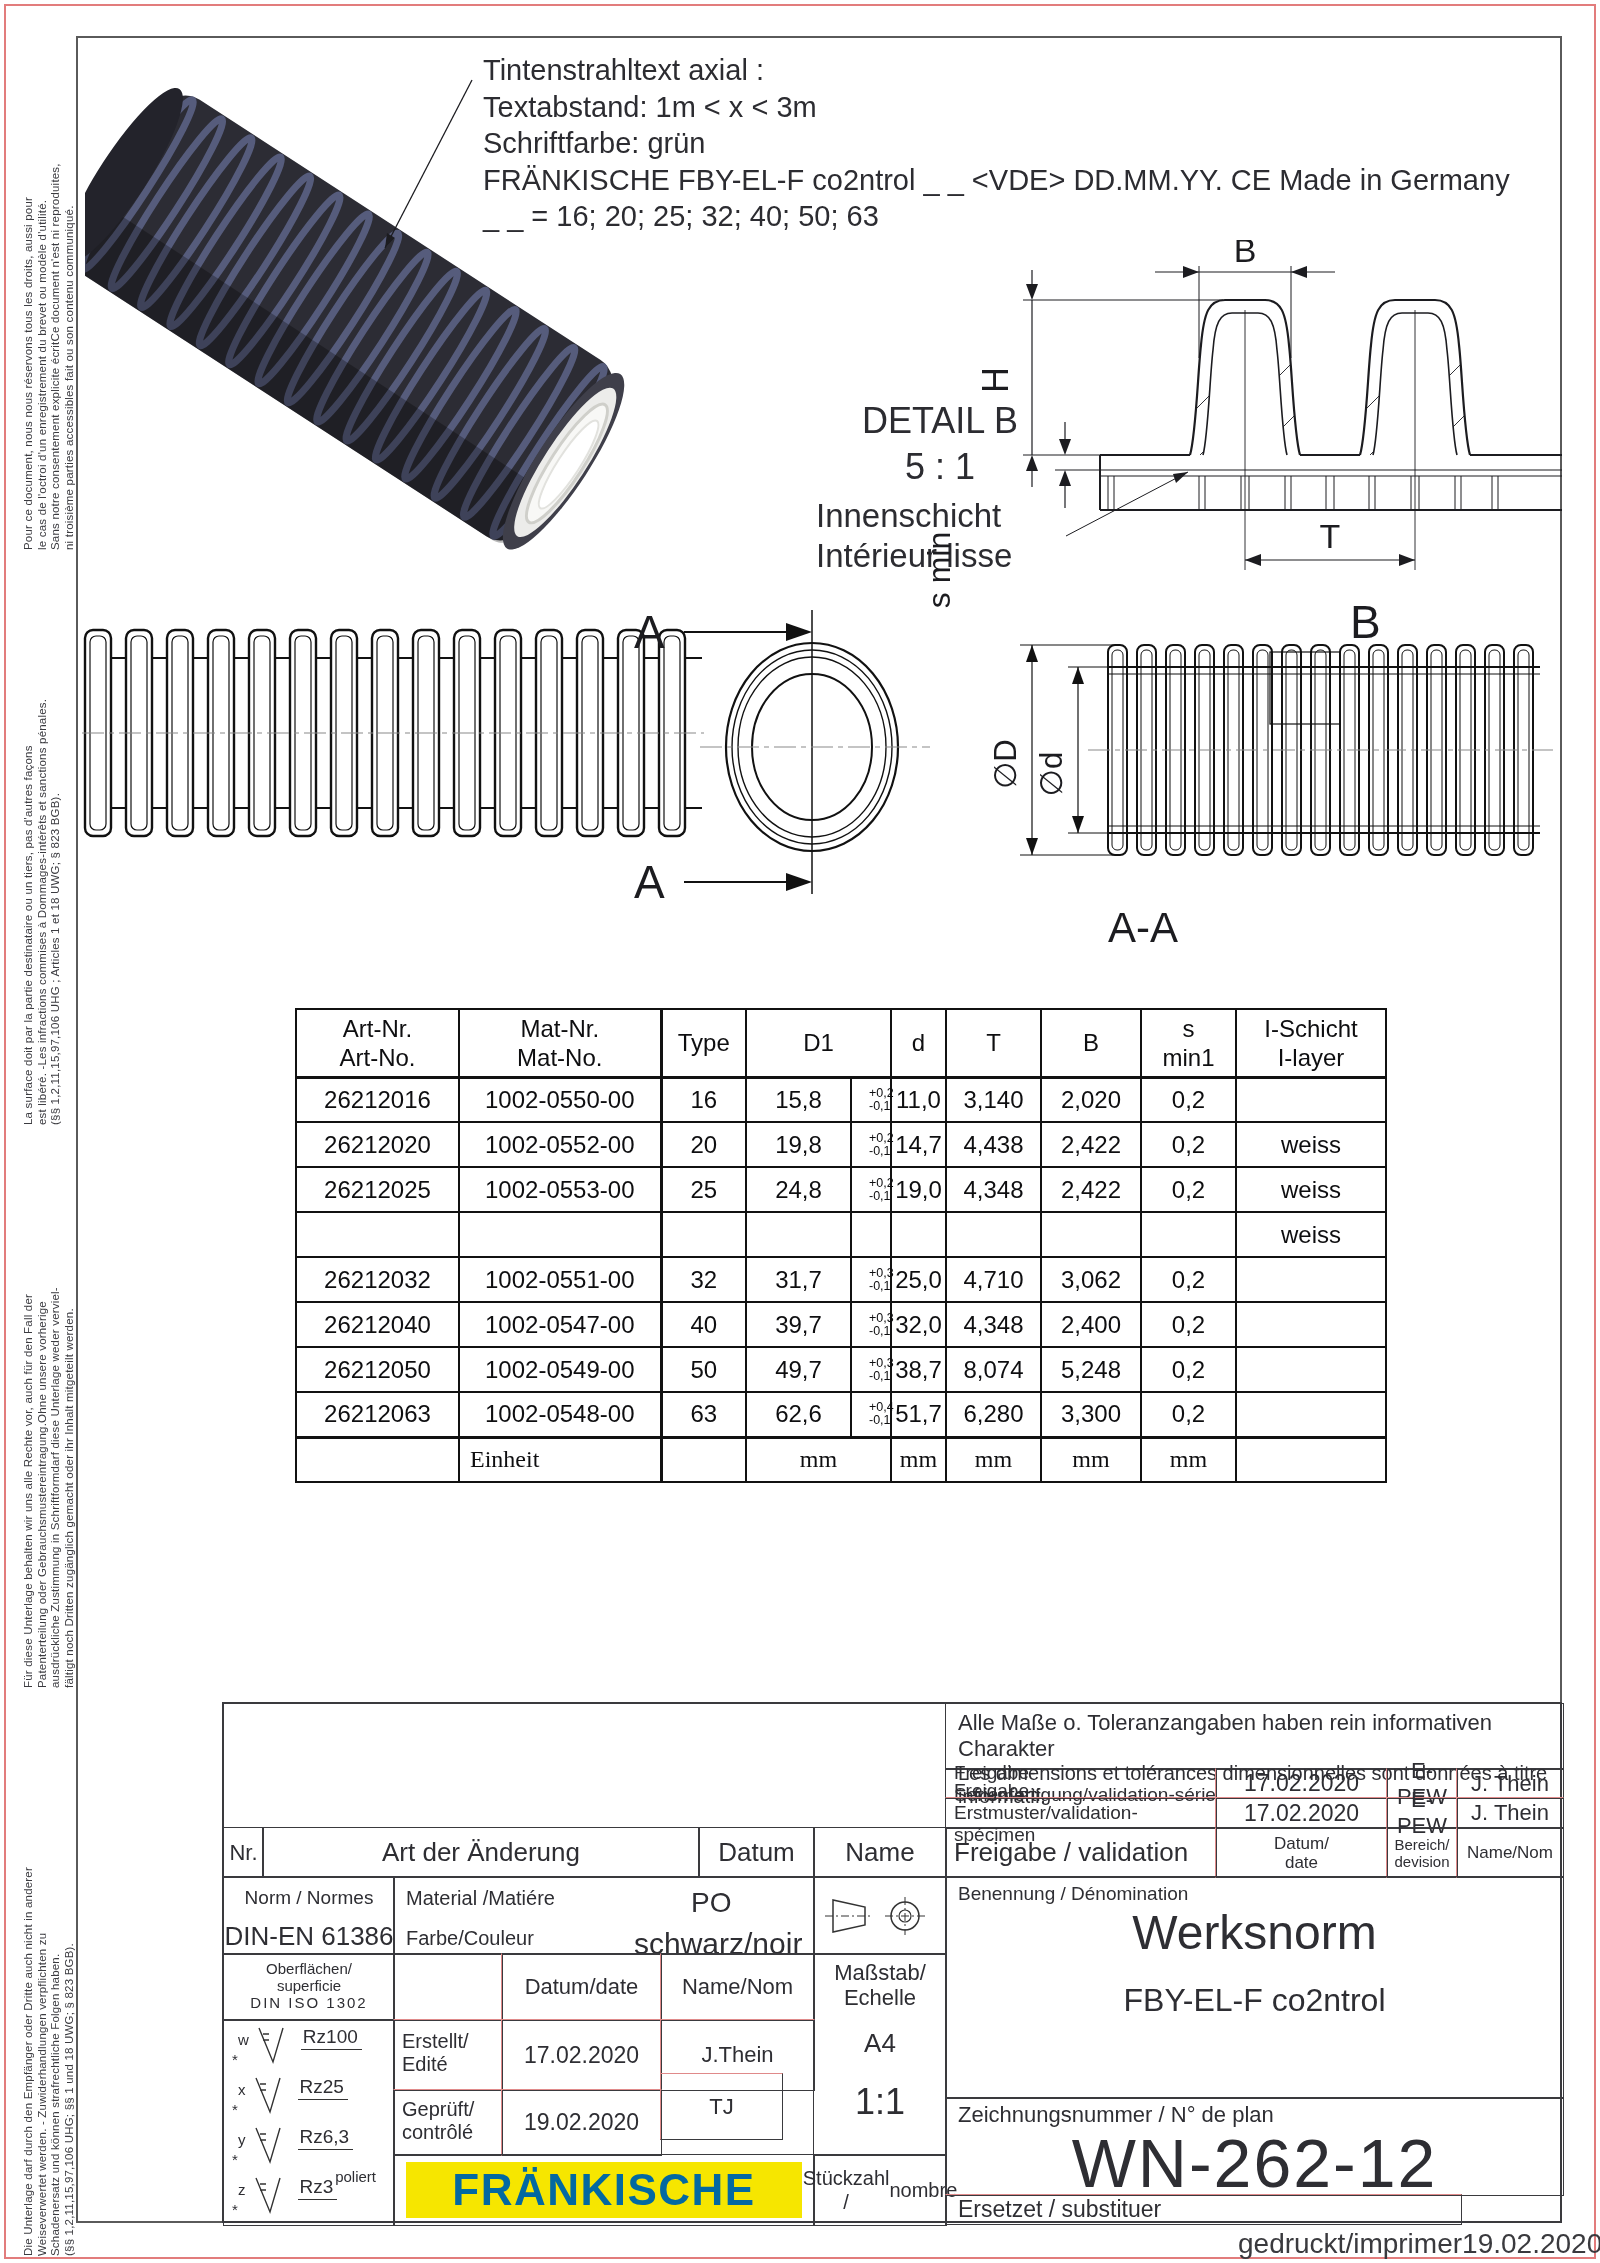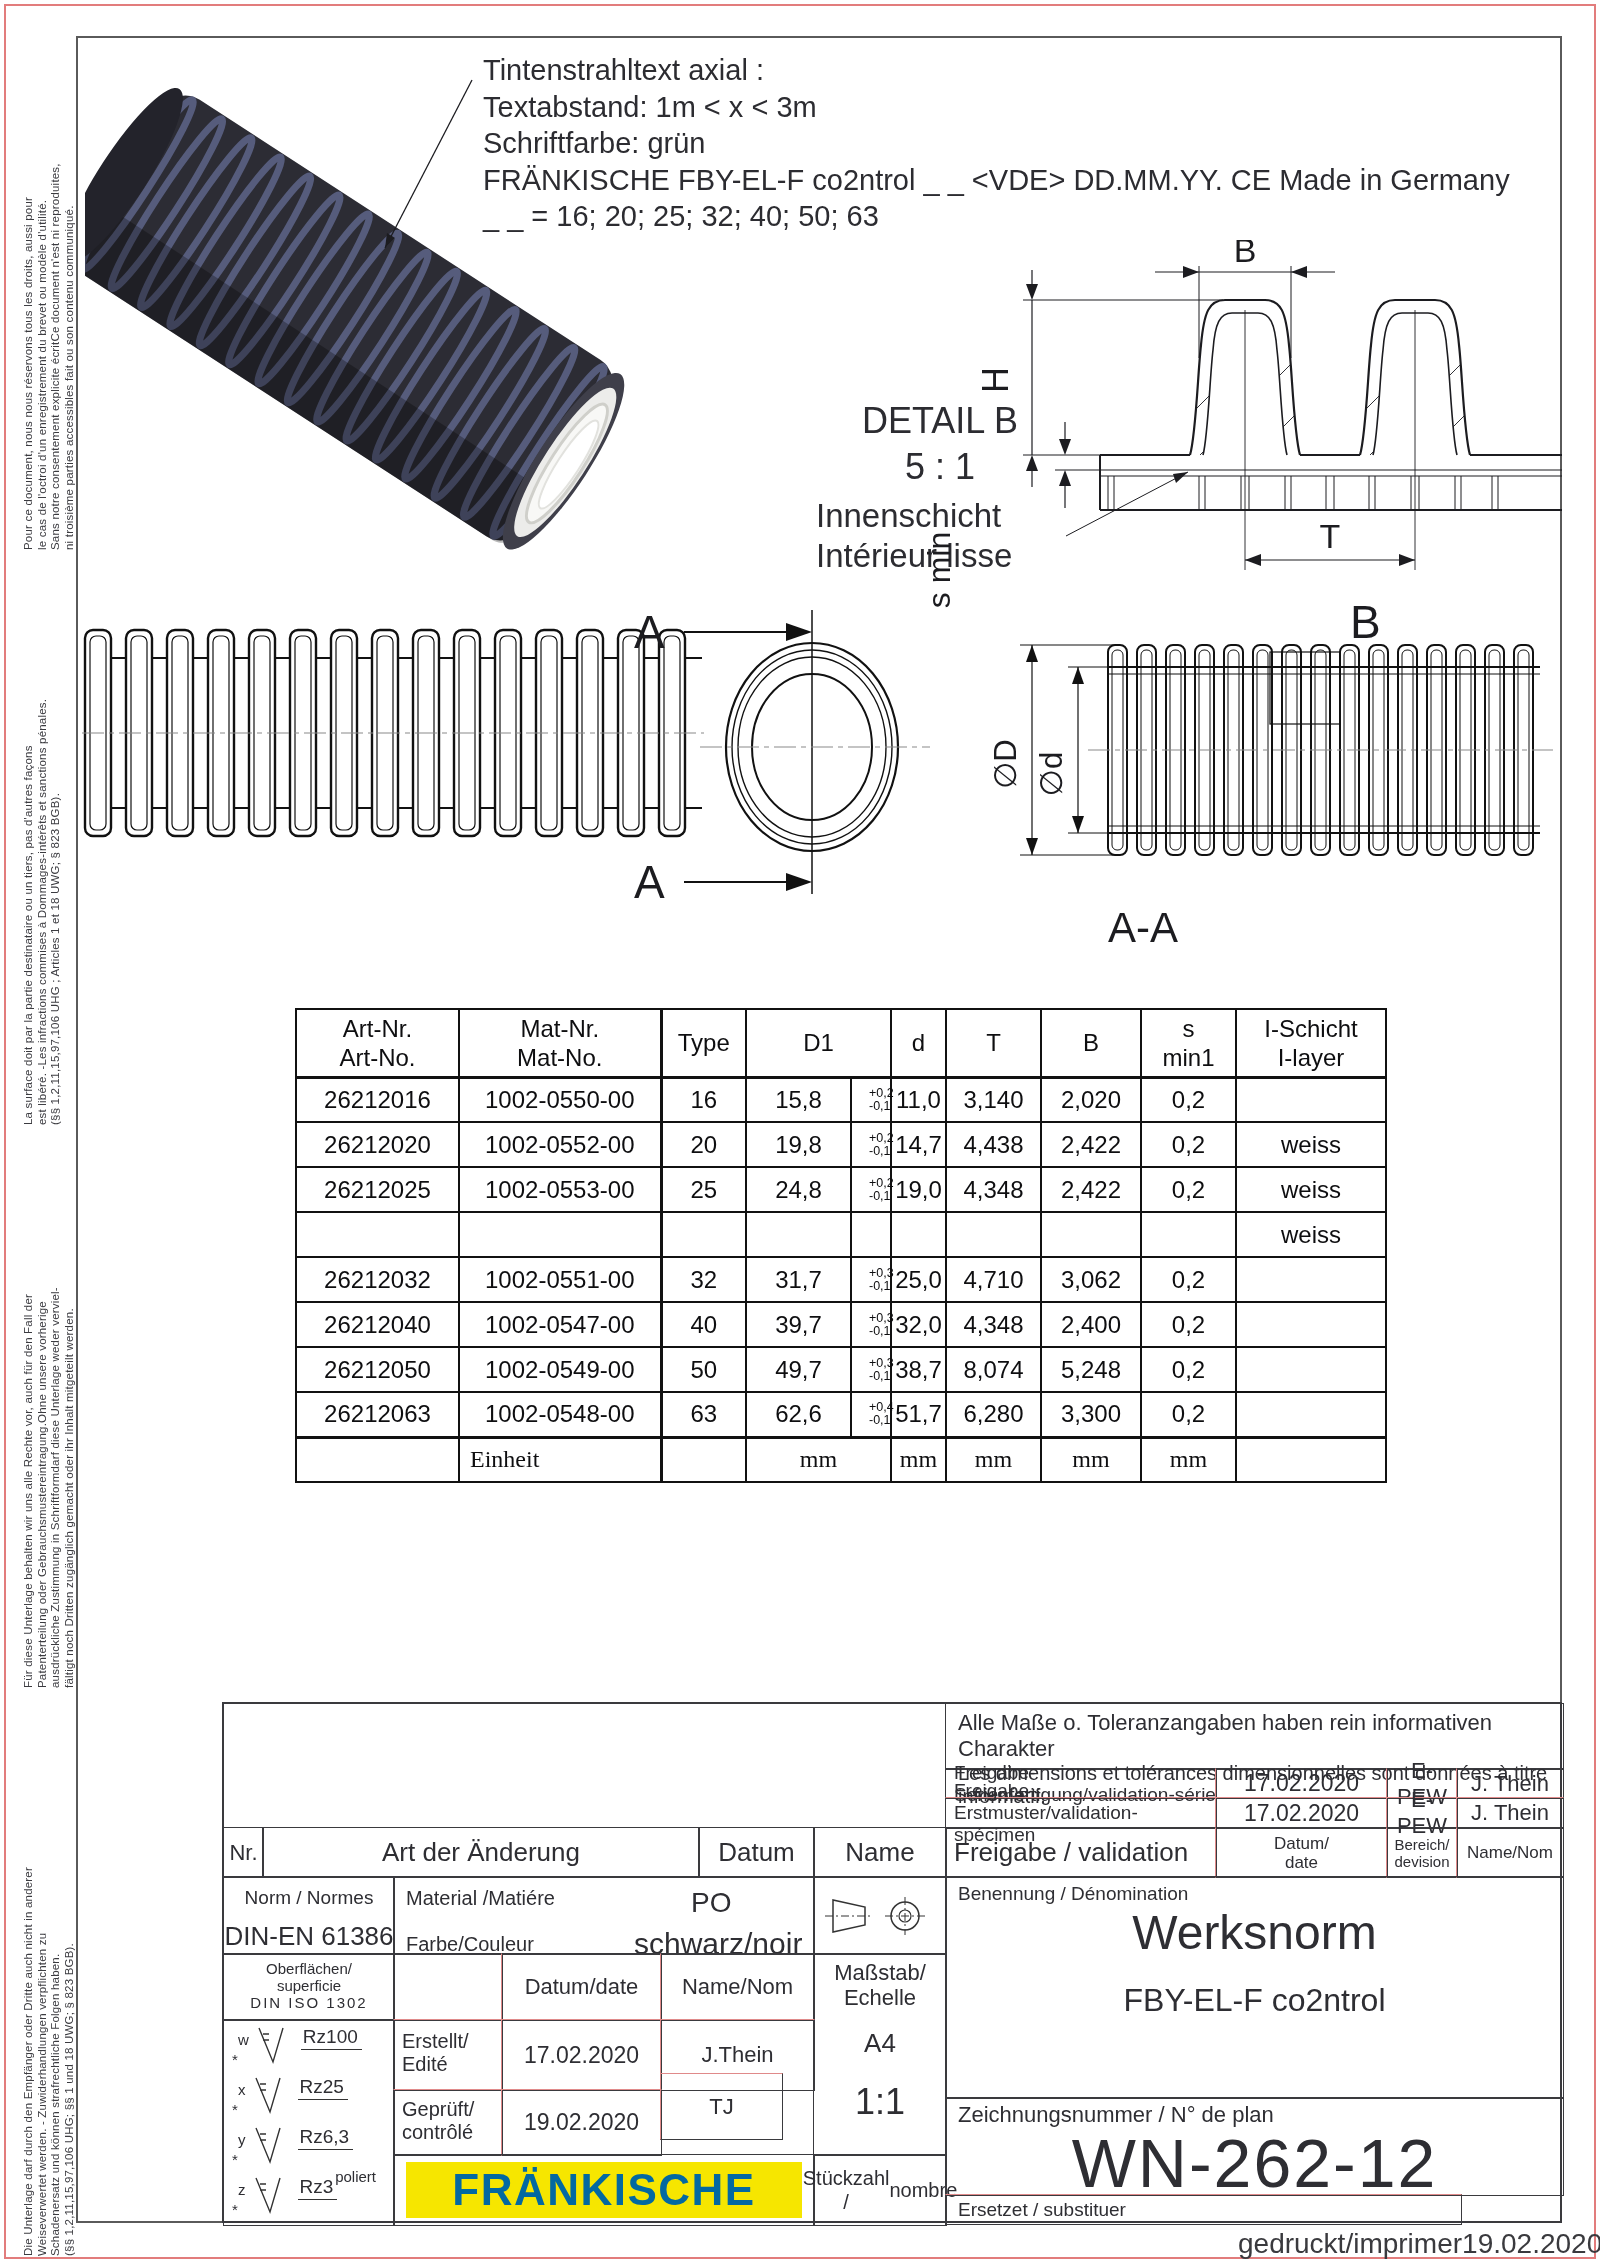--- a/index.html
+++ b/index.html
@@ -483,21 +483,21 @@
 
     <div class="tc" style="left:-1px;top:172px;width:172px;height:79px;text-align:center">
       <div style="font-size:19px;margin-top:10px">Norm / Normes</div>
       <div style="font-size:26px;margin-top:12px">DIN-EN 61386</div>
     </div>
     <div class="tc" style="left:169px;top:172px;width:422px;height:79px">
       <div style="display:flex;align-items:flex-start;margin:10px 0 0 12px">
         <span style="font-size:20px;width:190px">Material /Matiére</span>
         <span style="font-size:28px;margin-left:95px">PO</span>
       </div>
-      <div style="display:flex;align-items:center;margin:8px 0 0 12px">
+      <div style="display:flex;align-items:flex-start;margin:8px 0 0 12px">
         <span style="font-size:20px;width:190px">Farbe/Couleur</span>
         <span style="font-size:30px;margin-left:38px">schwarz/noir</span>
       </div>
     </div>
     <div class="tc cen" style="left:589px;top:172px;width:134px;height:79px">
       <svg width="110" height="44">
         <path d="M8,6 L8,38 L40,31 L40,13 Z" fill="none" stroke="#333" stroke-width="1.5"></path>
         <line x1="0" y1="22" x2="48" y2="22" stroke="#333" stroke-width="1" stroke-dasharray="8 3 2 3"></line>
         <circle cx="80" cy="22" r="14" fill="none" stroke="#333" stroke-width="1.5"></circle>
         <circle cx="80" cy="22" r="6" fill="none" stroke="#333" stroke-width="1.2"></circle>
@@ -584,20 +584,20 @@
       <div style="font-size:19px;margin:6px 0 0 12px">Benennung / Dénomination</div>
       <div style="font-size:48px;text-align:center;">Werksnorm</div>
       <div style="font-size:32px;text-align:center;margin-top:22px">FBY-EL-F co2ntrol</div>
     </div>
 
     <div class="tc" style="left:721px;top:393px;width:619px;height:99px">
       <div style="font-size:22px;margin:4px 0 0 12px">Zeichnungsnummer / N° de plan</div>
       <div style="font-size:68px;text-align:center;margin-top:-4px;letter-spacing:2px">WN-262-12</div>
     </div>
 
-    <div class="tc rt" style="left:721px;top:490px;width:517px;height:31px;font-size:19px;display:flex;align-items:center;padding-left:12px">Ersetzet / substituer</div>
+    <div class="tc rt" style="left:721px;top:490px;width:517px;height:31px;font-size:23px;display:flex;align-items:center;padding-left:12px">Ersetzet / substituer</div>
   </div>
 
   <div class="pfoot">
     <span>gedruckt/imprimer</span>
     <span>19.02.2020</span>
   </div>
 </div>
 
 </body></html>

